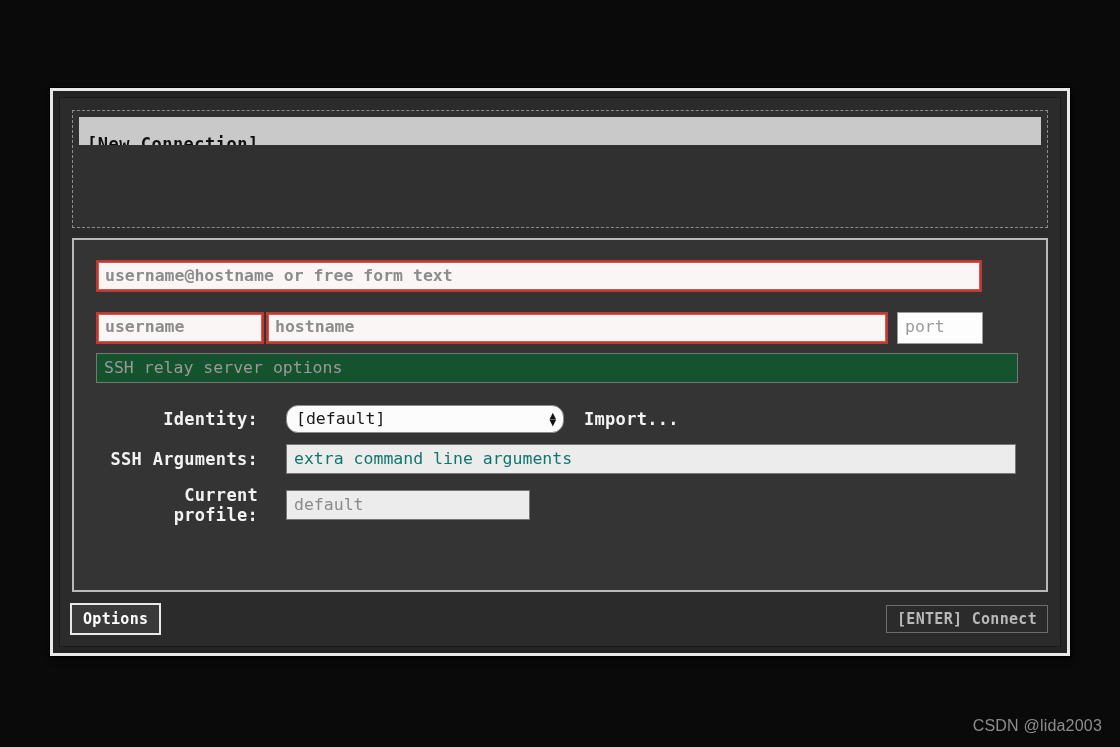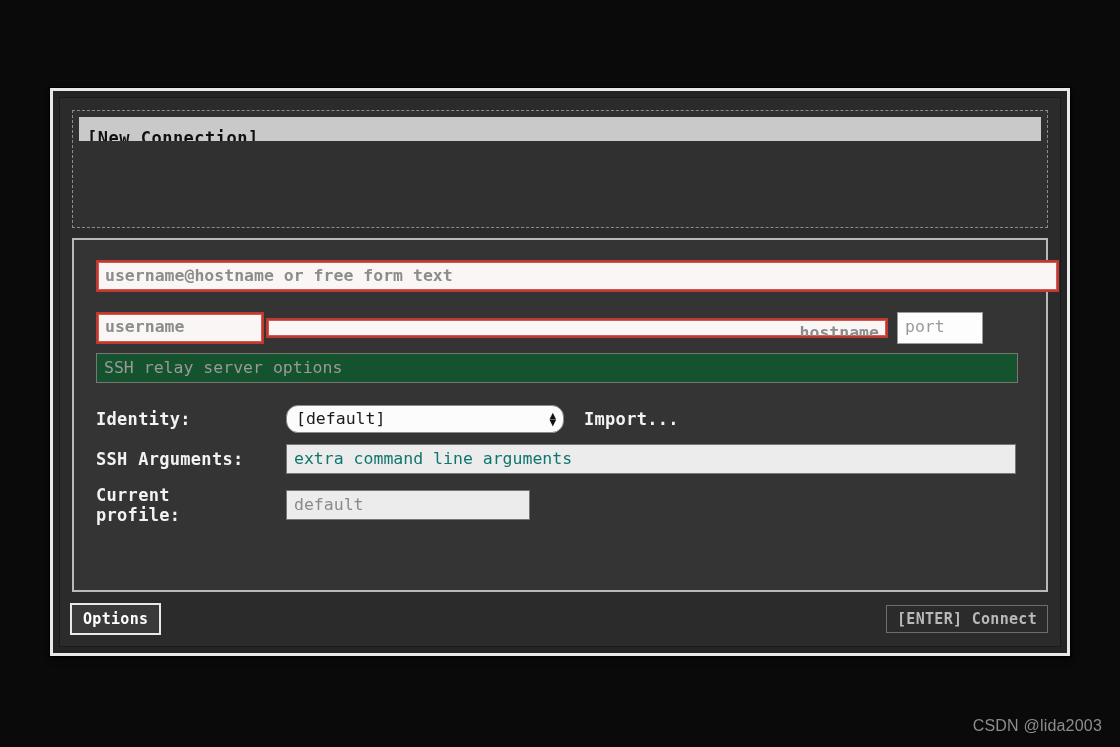--- a/index.html
+++ b/index.html
@@ -48,21 +48,21 @@
     box-sizing: border-box;
     padding: 6px 6px 0 6px;
     flex: none;
   }
   .conn-row {
     height: 24px;
     line-height: 26px;
     font-size: 17px;
     font-weight: bold;
     letter-spacing: 0.5px;
-    padding: 8px 8px;
+    padding: 14px 8px;
     box-sizing: border-box;
     white-space: nowrap;
     overflow: hidden;
   }
   .conn-row.selected {
     background: #c9c9c9;
     color: #101010;
   }
 
   
@@ -100,47 +100,47 @@
   .tinput.flagged {
     border: 2px solid #c0392f;
     background: #fbf6f6;
     box-shadow: 0 0 0 1px #d15a56 inset;
     color: #8c8c8c;
     font-weight: bold;
     line-height: 26px;
   }
 
   #freeform-input {
-    width: 963px;
+    width: 886px;
     height: 32px;
     line-height: 28px;
     margin-bottom: 20px;
   }
 
   #userhost-row {
     margin-bottom: 9px;
   }
   #username-input  { width: 168px; height: 32px; margin-right: 2px; }
-  #hostname-input  { width: 622px; height: 20px; margin-right: 9px; text-align: right; }
+  #hostname-input  { width: 622px; height: 32px; margin-right: 9px; }
   #port-input      { width: 86px;  height: 32px; font-weight: normal;
                      background: #fdfdfd; border: 1px solid #9a9a9a; }
 
   #relay-input {
     width: 922px;
     height: 30px;
     background: #14532d;
     border: 1px solid #777;
     margin-bottom: 22px;
   }
 
   
   .lrow { display: flex; align-items: center; margin-bottom: 11px; }
   .flabel {
     width: 190px;
-    text-align: left;
+    text-align: right;
     padding-right: 28px;
     color: #f2f2f2;
     font-size: 17px;
     font-weight: bold;
     letter-spacing: 0.3px;
     box-sizing: border-box;
     flex: none;
   }
 
   

